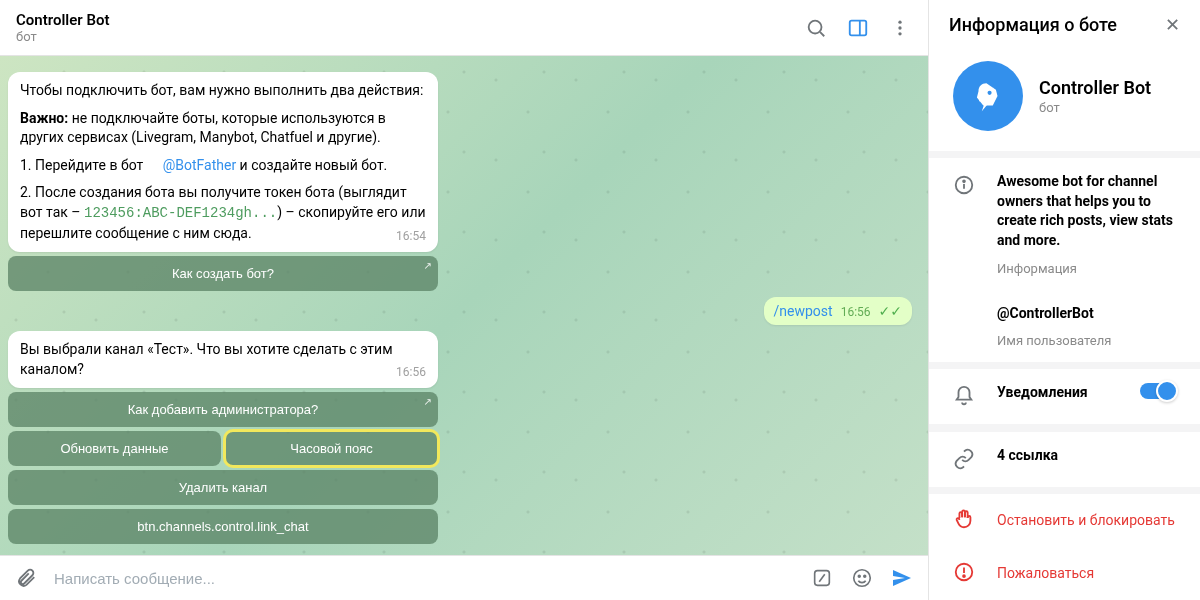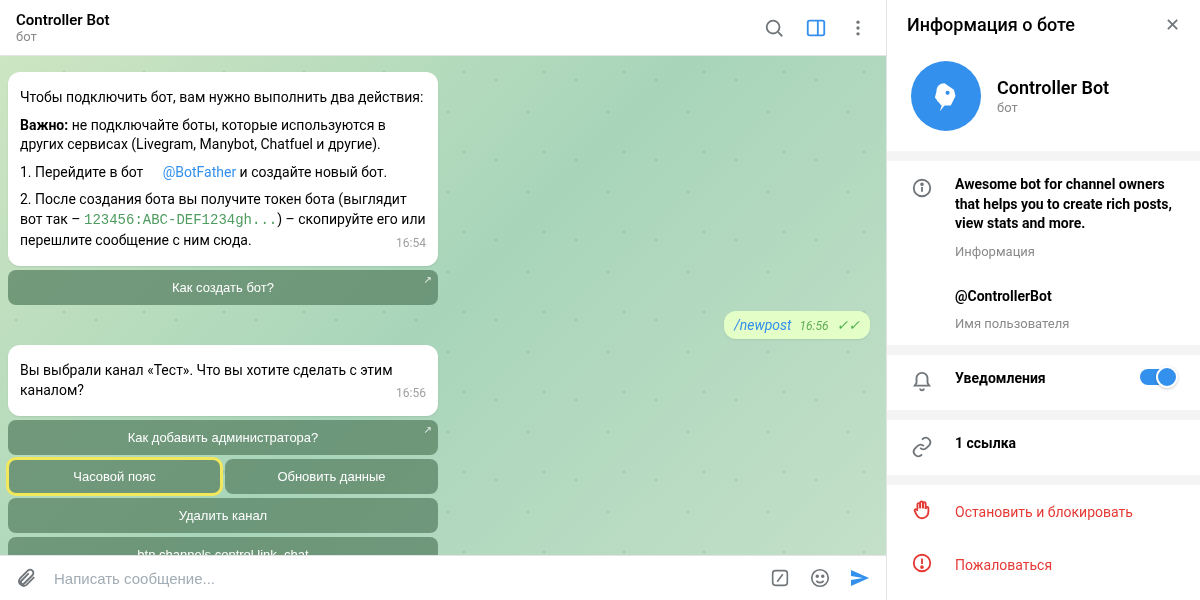--- a/index.html
+++ b/index.html
@@ -8,42 +8,42 @@
 .main { flex: 1; display: flex; flex-direction: column; position: relative; }
 .header { display: flex; align-items: center; padding: 8px 16px; border-bottom: 1px solid #e4e4e4; background: #fff; height: 56px; }
 .header-title { flex: 1; }
 .header-title .name { font-weight: 600; font-size: 15px; }
 .header-title .sub { font-size: 13px; color: #8a8a8a; }
 .header-actions { display: flex; gap: 18px; align-items: center; }
 .icon-btn { width: 24px; height: 24px; display: flex; align-items: center; justify-content: center; cursor: pointer; color: #707579; }
 .chat-bg { flex: 1; overflow-y: auto; padding: 12px 8px; background: linear-gradient(135deg, #cde5c2 0%, #a8d5ba 50%, #c4e0c8 100%); position: relative; }
 .chat-bg::before { content: ""; position: absolute; inset: 0; opacity: 0.08; background-image: radial-gradient(circle at 20% 30%, #000 1px, transparent 2px), radial-gradient(circle at 60% 70%, #000 1px, transparent 2px), radial-gradient(circle at 80% 20%, #000 1px, transparent 2px); background-size: 80px 80px; pointer-events: none; }
 .msg-wrap { position: relative; z-index: 1; }
-.bubble-in { background: #fff; border-radius: 12px; padding: 16px 12px; max-width: 430px; margin: 4px 0; position: relative; box-shadow: 0 1px 2px rgba(0,0,0,0.08); }
+.bubble-in { background: #fff; border-radius: 12px; padding: 9px 12px; max-width: 430px; margin: 4px 0; position: relative; box-shadow: 0 1px 2px rgba(0,0,0,0.08); }
 .bubble-in p { line-height: 1.4; margin-bottom: 8px; }
 .bubble-in p:last-of-type { margin-bottom: 0; }
 .bubble-in .time { font-size: 12px; color: #a0a0a0; float: right; margin-left: 8px; margin-top: 4px; }
 .link { color: #3390ec; cursor: pointer; margin-left: 16px; }
 .mono { font-family: "Courier New", monospace; color: #4e9c5f; }
 .kb-grid { display: flex; flex-direction: column; gap: 4px; margin-top: 4px; max-width: 430px; }
 .kb-row { display: flex; gap: 4px; }
 .kb-btn { flex: 1; background: rgba(90, 130, 100, 0.75); color: #fff; border: none; border-radius: 8px; padding: 10px 8px; font-size: 13px; cursor: pointer; position: relative; text-align: center; font-weight: 500; }
 .kb-btn.hl { outline: 3px solid #f2e85c; outline-offset: -1px; }
 .kb-ext { position: absolute; top: 4px; right: 6px; font-size: 10px; opacity: 0.9; }
-.row-out { display: flex; justify-content: flex-end; margin: 6px 8px; font-style: italic; }
+.row-out { display: flex; justify-content: flex-end; margin: 6px 8px; }
 .bubble-out { background: #e3ffc7; border-radius: 12px; padding: 6px 10px; box-shadow: 0 1px 2px rgba(0,0,0,0.08); display: flex; align-items: baseline; gap: 8px; }
 .bubble-out .cmd { color: #3390ec; }
 .bubble-out .time { font-size: 12px; color: #62ac55; }
 .bubble-out .ticks { color: #4fae4e; font-size: 14px; line-height: 1; }
 .composer { display: flex; align-items: center; padding: 10px 14px; background: #fff; border-top: 1px solid #e4e4e4; gap: 16px; }
 .composer input { flex: 1; border: none; outline: none; font-size: 15px; color: #707579; }
 .composer input::placeholder { color: #a2acb4; }
 .send-icon { color: #3390ec; }
 
-.sidebar { width: 314px; border-left: 1px solid #e4e4e4; background: #fff; display: flex; flex-direction: column; overflow-y: auto; }
+.sidebar { width: 272px; border-left: 1px solid #e4e4e4; background: #fff; display: flex; flex-direction: column; overflow-y: auto; }
 .side-head { display: flex; align-items: center; padding: 14px 20px; }
 .side-head h2 { font-size: 18px; font-weight: 500; flex: 1; }
 .close-x { color: #707579; cursor: pointer; font-size: 18px; }
 .profile { display: flex; align-items: center; gap: 16px; padding: 12px 24px 20px; }
 .avatar { width: 70px; height: 70px; border-radius: 50%; background: #3390ec; display: flex; align-items: center; justify-content: center; }
 .profile-info .name { font-size: 18px; font-weight: 600; }
 .profile-info .sub { font-size: 13px; color: #8a8a8a; margin-top: 2px; }
 .separator { height: 10px; background: #f4f4f5; }
 .info-row { display: flex; gap: 22px; padding: 14px 24px; align-items: flex-start; }
 .info-row .ic { width: 22px; color: #707579; flex-shrink: 0; margin-top: 2px; }
@@ -114,22 +114,22 @@
 
         <div class="bubble-in">
           <p><span>Вы выбрали канал «Тест». Что вы хотите сделать с этим каналом?</span><span class="time">16:56</span></p>
         </div>
 
         <div class="kb-grid">
           <div class="kb-row">
             <button class="kb-btn"><span>Как добавить администратора?</span><span class="kb-ext">↗</span></button>
           </div>
           <div class="kb-row">
+            <button class="kb-btn">Обновить данные</button>
             <button class="kb-btn hl">Часовой пояс</button>
-            <button class="kb-btn">Обновить данные</button>
           </div>
           <div class="kb-row">
             <button class="kb-btn">Удалить канал</button>
           </div>
           <div class="kb-row">
             <button class="kb-btn">btn.channels.control.link_chat</button>
           </div>
         </div>
       </div>
     </div>
@@ -227,21 +227,21 @@
     <div class="separator"></div>
 
     <div class="info-row">
       <div class="ic">
         <svg width="22" height="22" viewBox="0 0 24 24" fill="none" stroke="currentColor" stroke-width="2">
             <path d="M10 13a5 5 0 007 0l3-3a5 5 0 00-7-7l-1 1"></path>
             <path d="M14 11a5 5 0 00-7 0l-3 3a5 5 0 007 7l1-1"></path>
           </svg>
       </div>
       <div class="body">
-          <div class="val">1 ссылка</div>
+          <div class="val">4 ссылка</div>
         </div>
     </div>
 
     <div class="separator"></div>
 
     <div class="action-row">
       <div class="ic">
         <svg width="22" height="22" viewBox="0 0 24 24" fill="none" stroke="currentColor" stroke-width="2">
             <path d="M7 11V6a1.5 1.5 0 013 0v4"></path>
             <path d="M10 10V4a1.5 1.5 0 013 0v6"></path>

